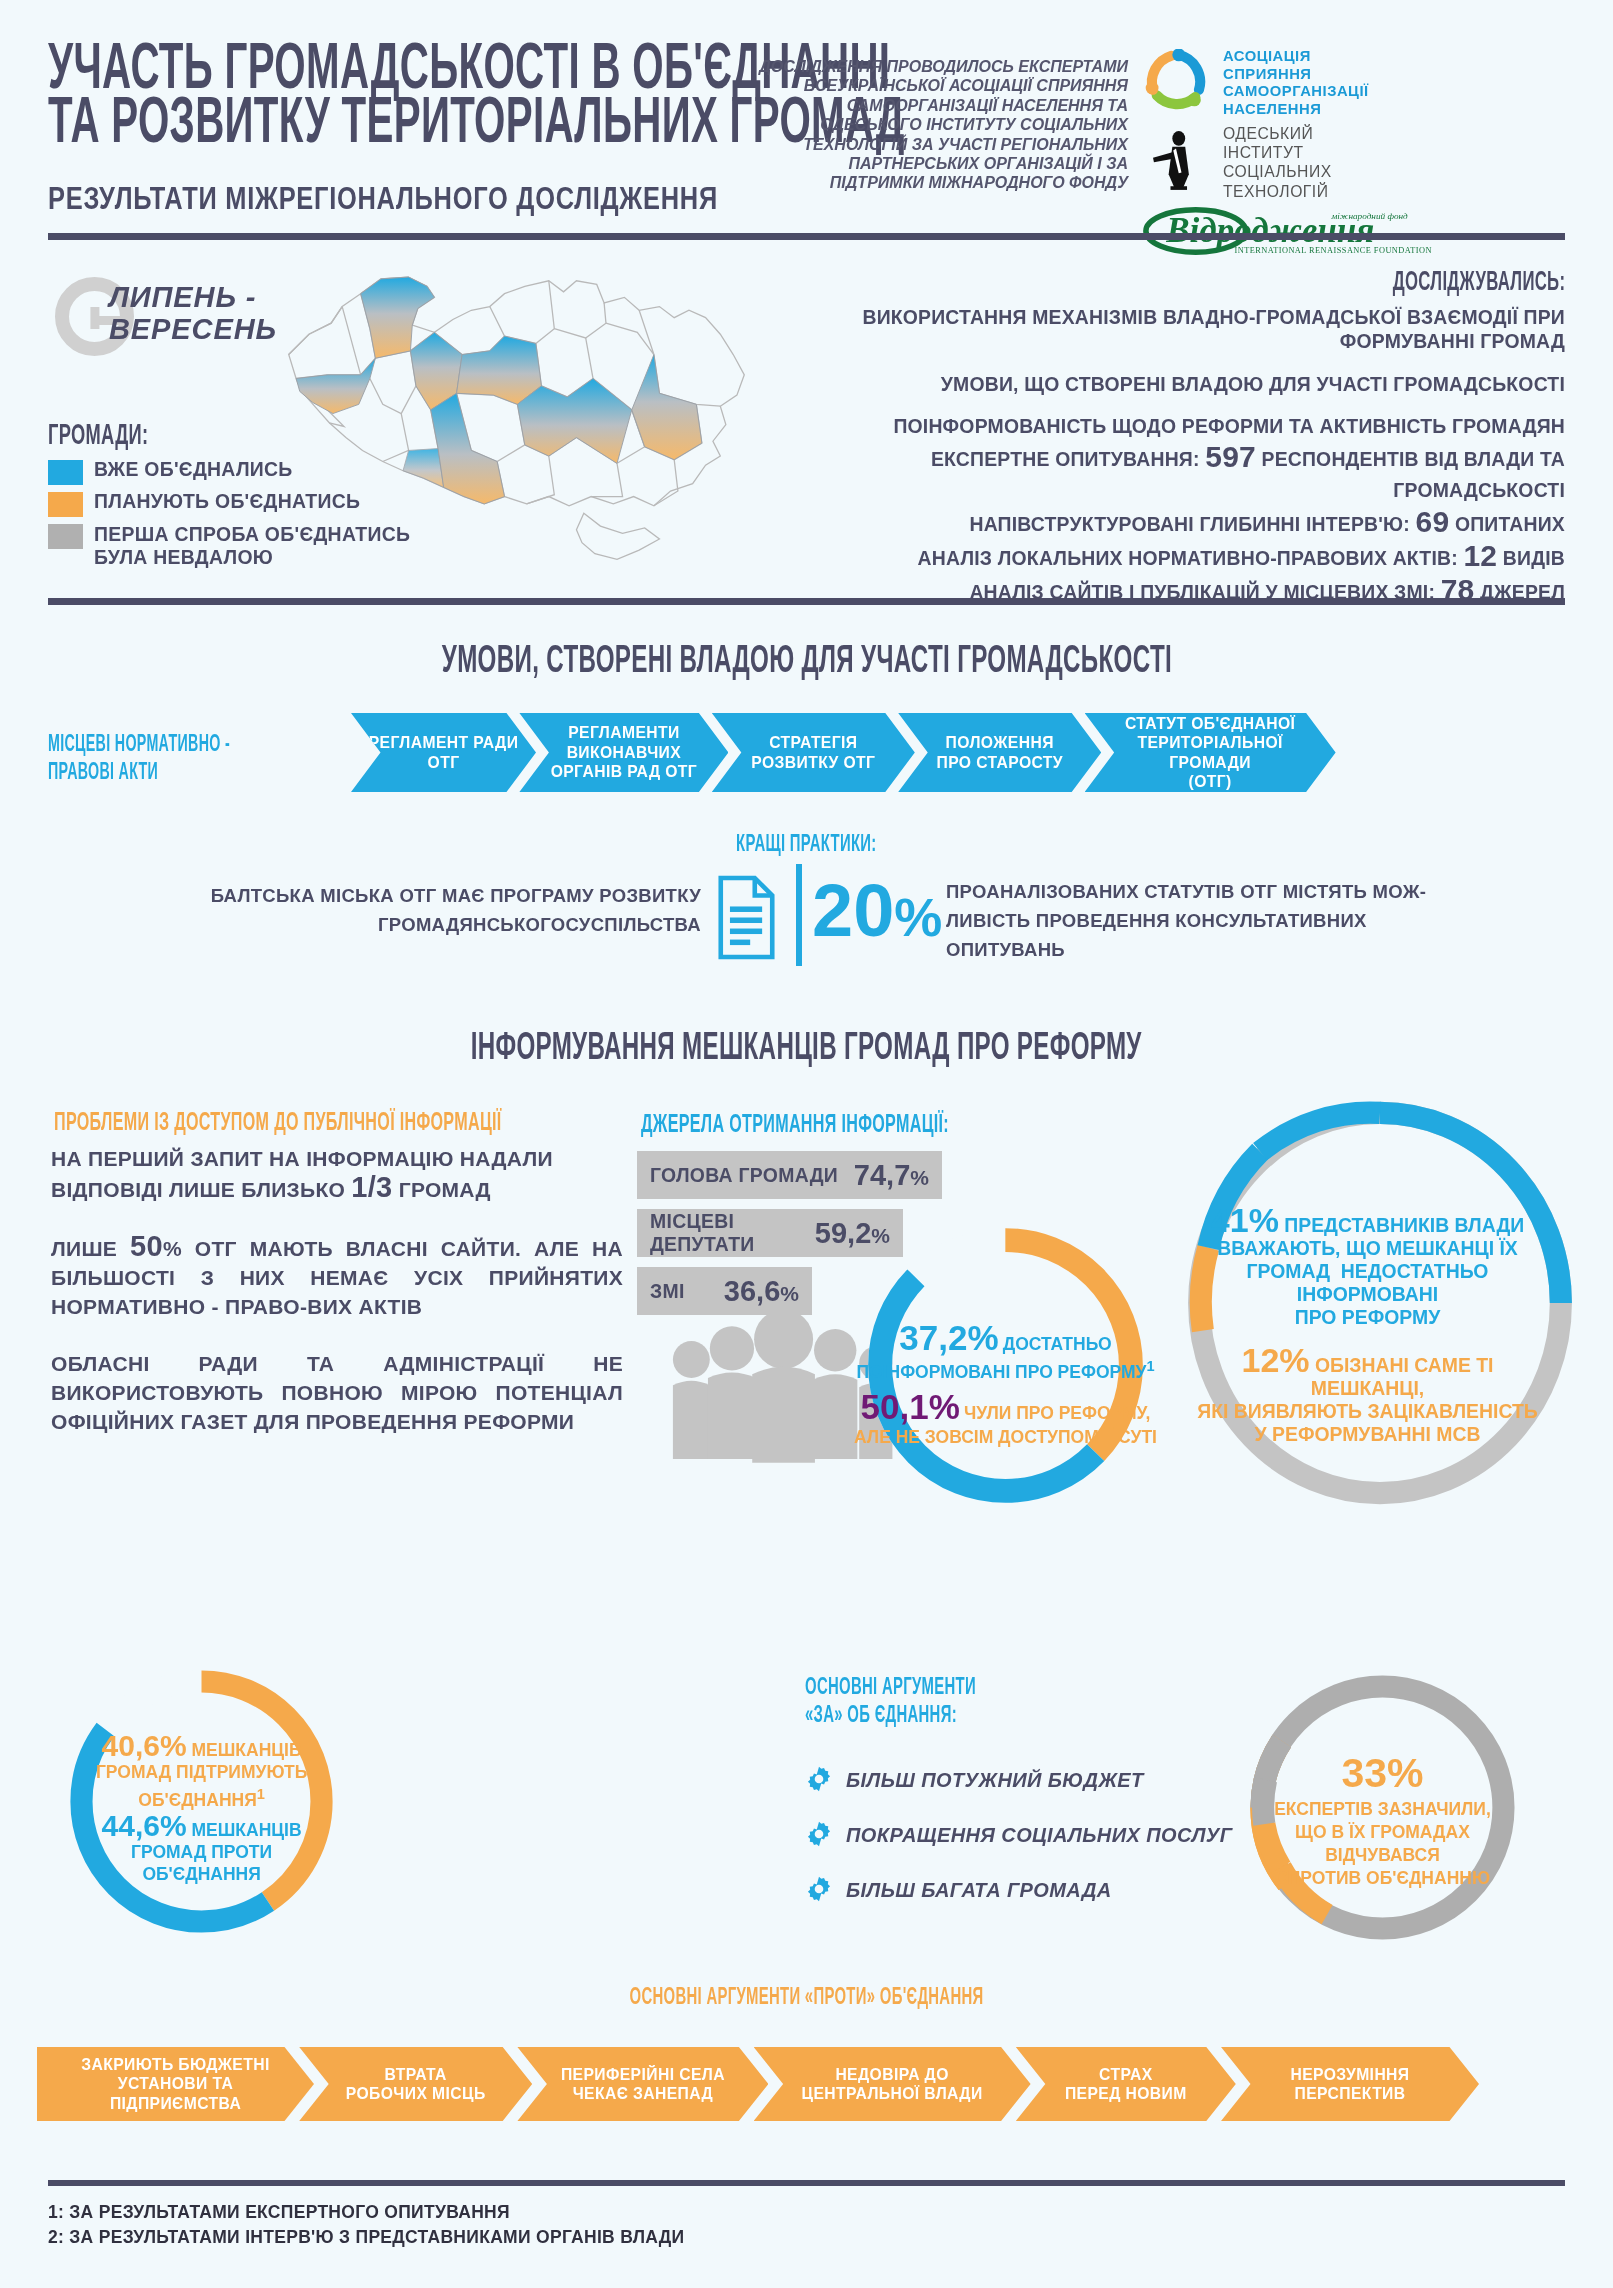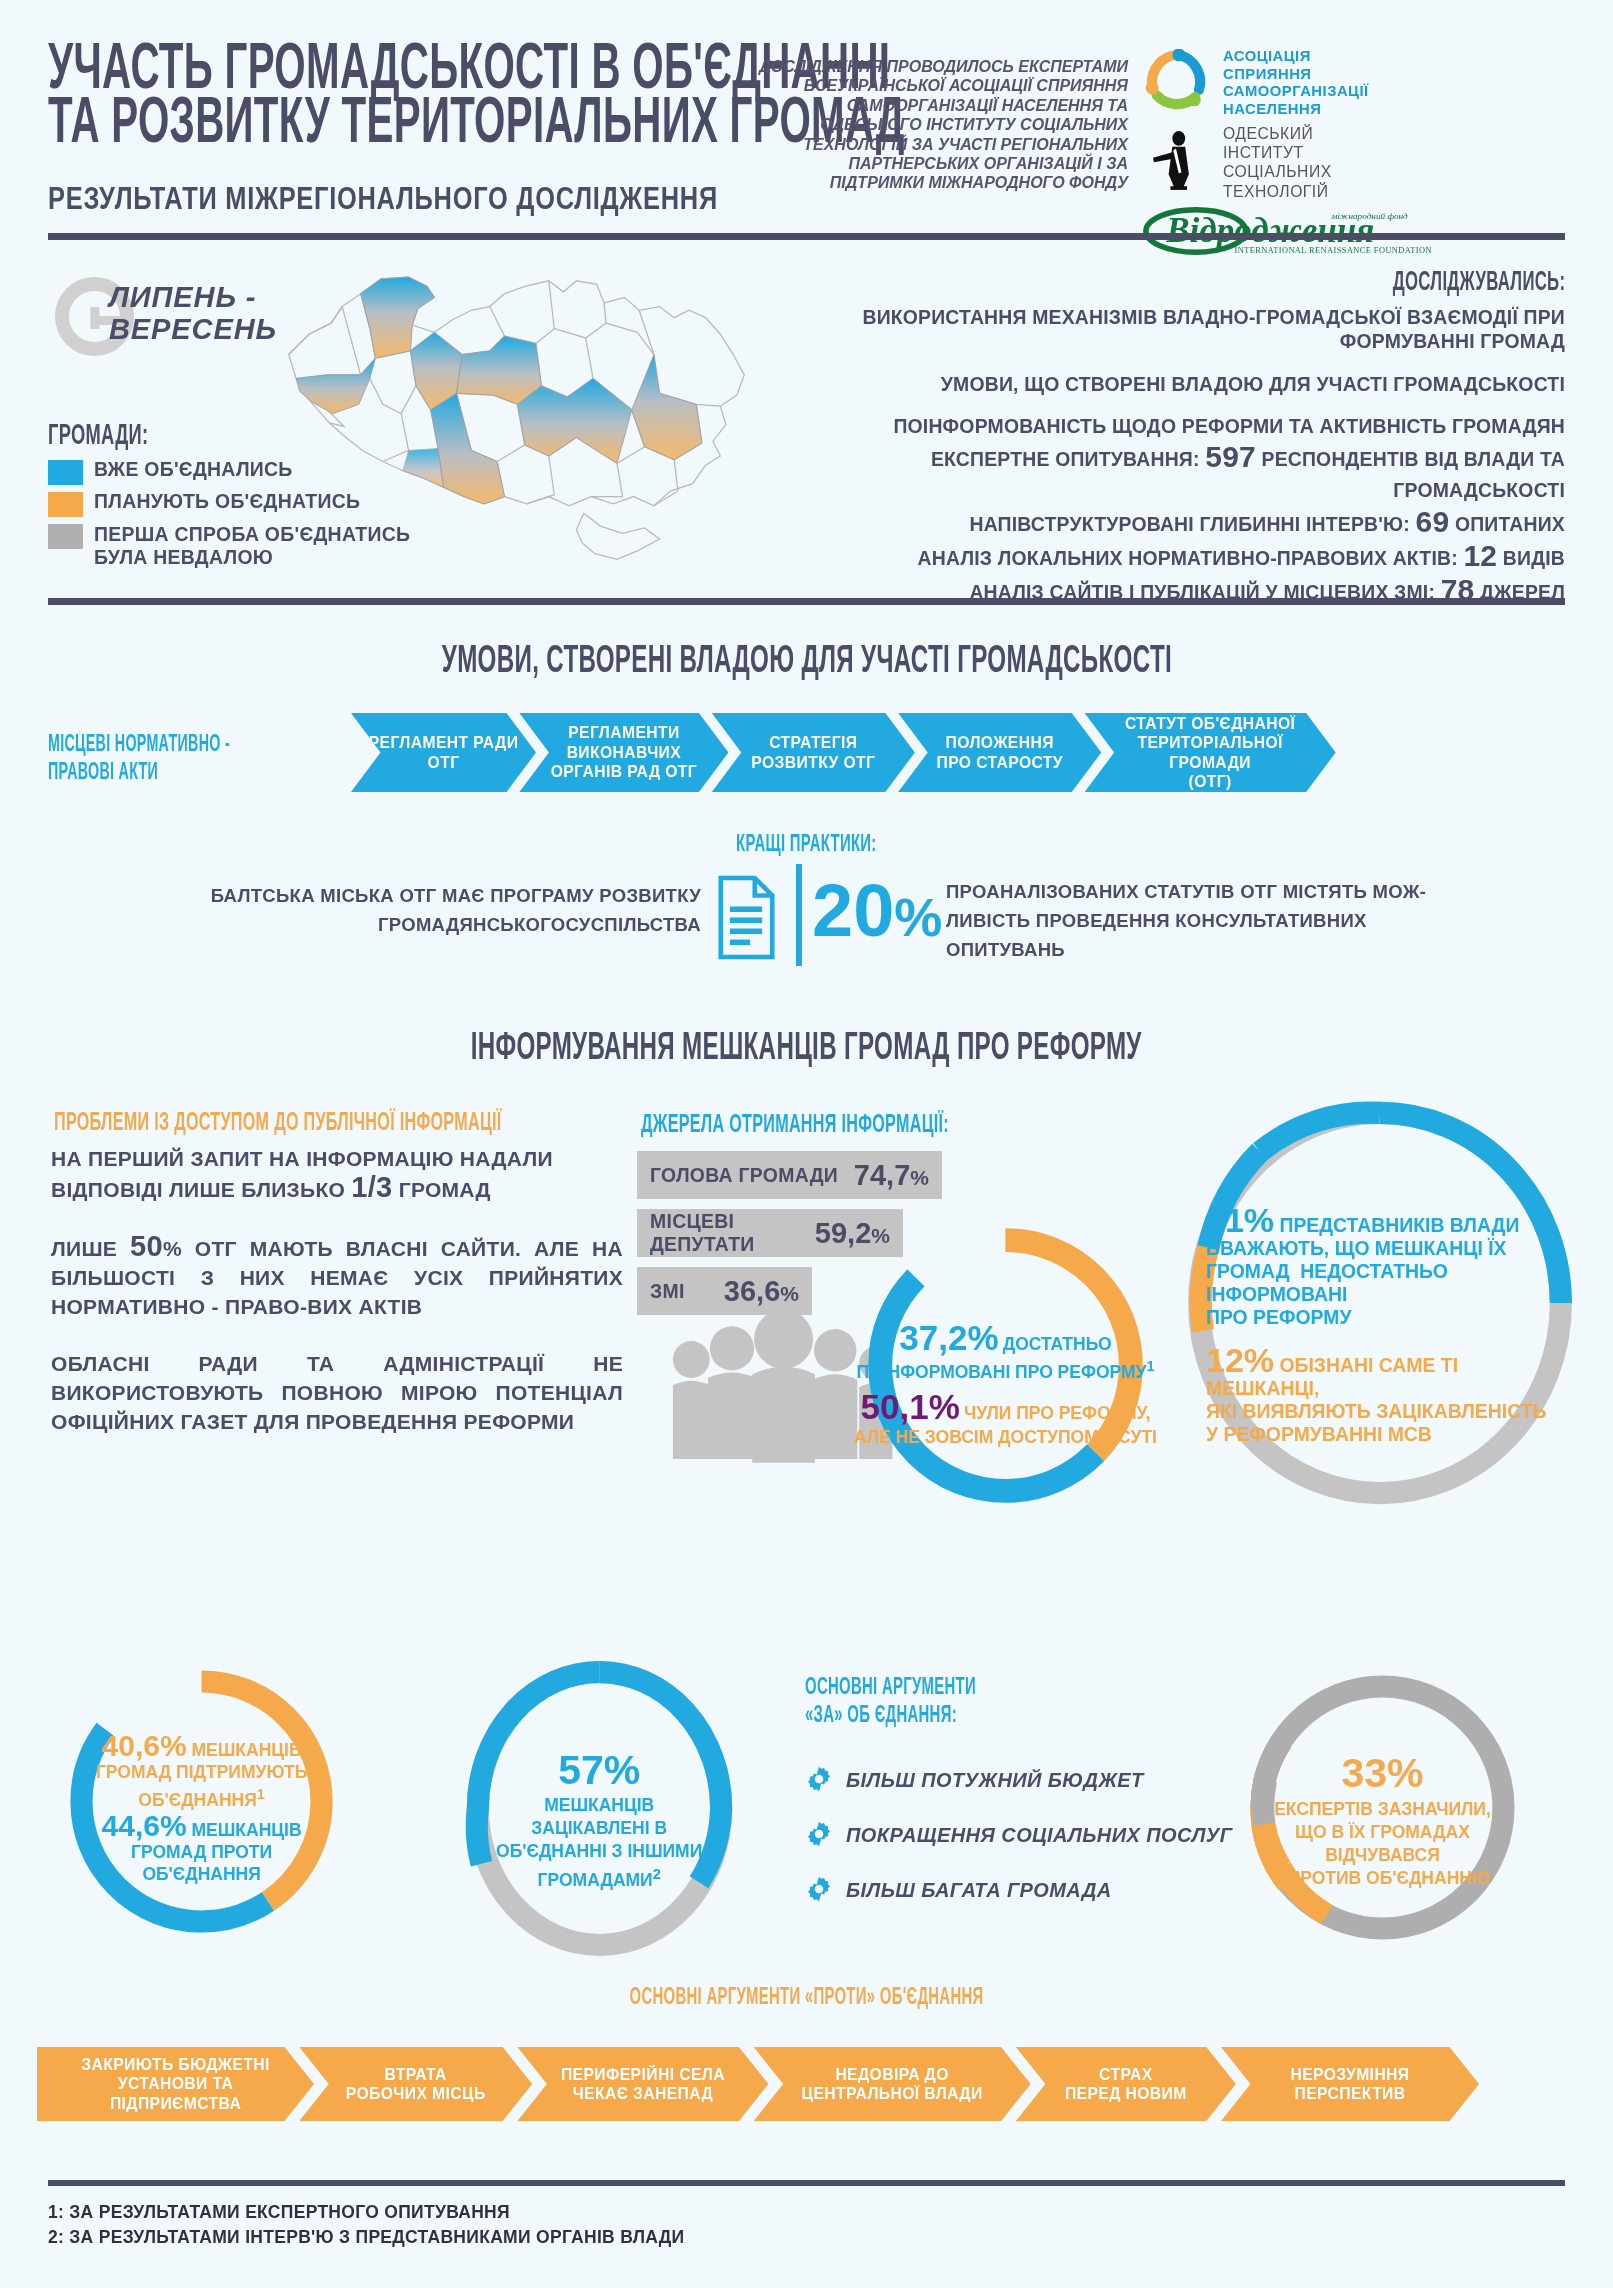--- a/index.html
+++ b/index.html
@@ -412,21 +412,21 @@
   </div>
 
   <div style="position:absolute;left:1186px;top:1100px;width:388px;height:406px;">
     <svg width="388" height="406" viewBox="0 0 420 440">
       <ellipse cx="210" cy="220" rx="196" ry="206" fill="none" stroke="#c4c4c4" stroke-width="24"></ellipse>
       <path d="M210 14 A196 206 0 0 1 406 220" fill="none" stroke="#22a9e0" stroke-width="24"></path>
       <path d="M18 250 A196 206 0 0 1 24 160" fill="none" stroke="#f5a94b" stroke-width="24"></path>
       <path d="M24 160 A196 206 0 0 1 80 56" fill="none" stroke="#22a9e0" stroke-width="24"></path>
       <path d="M80 56 A196 206 0 0 1 210 14" fill="none" stroke="#22a9e0" stroke-width="24"></path>
     </svg>
-    <div style="position:absolute;left:20px;top:109px;width:347px;">
+    <div style="position:absolute;left:8px;top:109px;width:347px;text-align:center;">
       <div style="font-size:19.4px;line-height:23px;font-weight:bold;color:#22a9e0;font-family:'Liberation Sans Narrow','Liberation Sans',sans-serif;">
         <span style="font-size:34px;">41%</span> ПРЕДСТАВНИКІВ ВЛАДИ<br>ВВАЖАЮТЬ, ЩО МЕШКАНЦІ ЇХ<br>ГРОМАД&nbsp; НЕДОСТАТНЬО ІНФОРМОВАНІ<br>ПРО РЕФОРМУ
       </div>
       <div style="margin-top:20px;font-size:19.4px;line-height:23px;font-weight:bold;color:#f5a94b;font-family:'Liberation Sans Narrow','Liberation Sans',sans-serif;">
         <span style="font-size:34px;">12%</span> ОБІЗНАНІ САМЕ ТІ МЕШКАНЦІ,<br>ЯКІ ВИЯВЛЯЮТЬ ЗАЦІКАВЛЕНІСТЬ<br>У РЕФОРМУВАННІ МСВ
       </div>
     </div>
   </div>
 
 
@@ -439,33 +439,20 @@
     <div style="position:absolute;left:-7.4px;top:72px;width:292px;text-align:center;">
       <div style="font-size:17.5px;line-height:22px;font-weight:bold;color:#f5a94b;font-family:'Liberation Sans Narrow','Liberation Sans',sans-serif;">
         <span style="font-size:30px;">40,6%</span> МЕШКАНЦІВ<br>ГРОМАД ПІДТРИМУЮТЬ<br>ОБ'ЄДНАННЯ<sup>1</sup>
       </div>
       <div style="margin-top:3.7px;font-size:17.5px;line-height:22px;font-weight:bold;color:#22a9e0;font-family:'Liberation Sans Narrow','Liberation Sans',sans-serif;">
         <span style="font-size:30px;">44,6%</span> МЕШКАНЦІВ<br>ГРОМАД ПРОТИ<br>ОБ'ЄДНАННЯ
       </div>
     </div>
   </div>
 
-  <div style="position:absolute;left:461px;top:1661px;width:277px;height:295px;">
-    <svg width="277" height="295" viewBox="0 0 300 320">
-      <ellipse cx="150" cy="160" rx="132" ry="148" fill="none" stroke="#c4c4c4" stroke-width="24"></ellipse>
-      <path d="M150 12 A132 148 0 0 1 282 160 A132 148 0 0 1 258 240" fill="none" stroke="#22a9e0" stroke-width="24"></path>
-      <path d="M22 220 A132 148 0 0 1 18 160 A132 148 0 0 1 150 12" fill="none" stroke="#22a9e0" stroke-width="24"></path>
-    </svg>
-    <div style="position:absolute;left:9.2px;top:85px;width:258px;text-align:center;">
-      <div style="font-size:17.5px;line-height:23px;font-weight:bold;color:#22a9e0;font-family:'Liberation Sans Narrow','Liberation Sans',sans-serif;">
-        <span style="font-size:41px;display:block;line-height:48px;">57%</span>
-        МЕШКАНЦІВ<br>ЗАЦІКАВЛЕНІ В<br>ОБ'ЄДНАННІ З ІНШИМИ<br>ГРОМАДАМИ<sup>2</sup>
-      </div>
-    </div>
-  </div>
 
   <div class="args-title" style="left:805px; top:1672px;">
     <span class="cond blue" style="display:block">ОСНОВНІ АРГУМЕНТИ</span>
     <span class="cond blue" style="display:block">«ЗА» ОБ ЄДНАННЯ:</span>
   </div>
   <div style="position:absolute;left:805px;top:1765px;">
     <div class="arg-item">
       <span>
         <svg width="28" height="28" viewBox="0 0 30 30">
             <path d="M15 2l2.4 2.1 3-1 1.3 3 3.2.5-.4 3.2 2.4 2.2-2.4 2.2.4 3.2-3.2.5-1.3 3-3-1L15 28l-2.4-2.1-3 1-1.3-3-3.2-.5.4-3.2L3.1 18l2.4-2.2-.4-3.2 3.2-.5 1.3-3 3 1z" fill="#22a9e0"></path>

